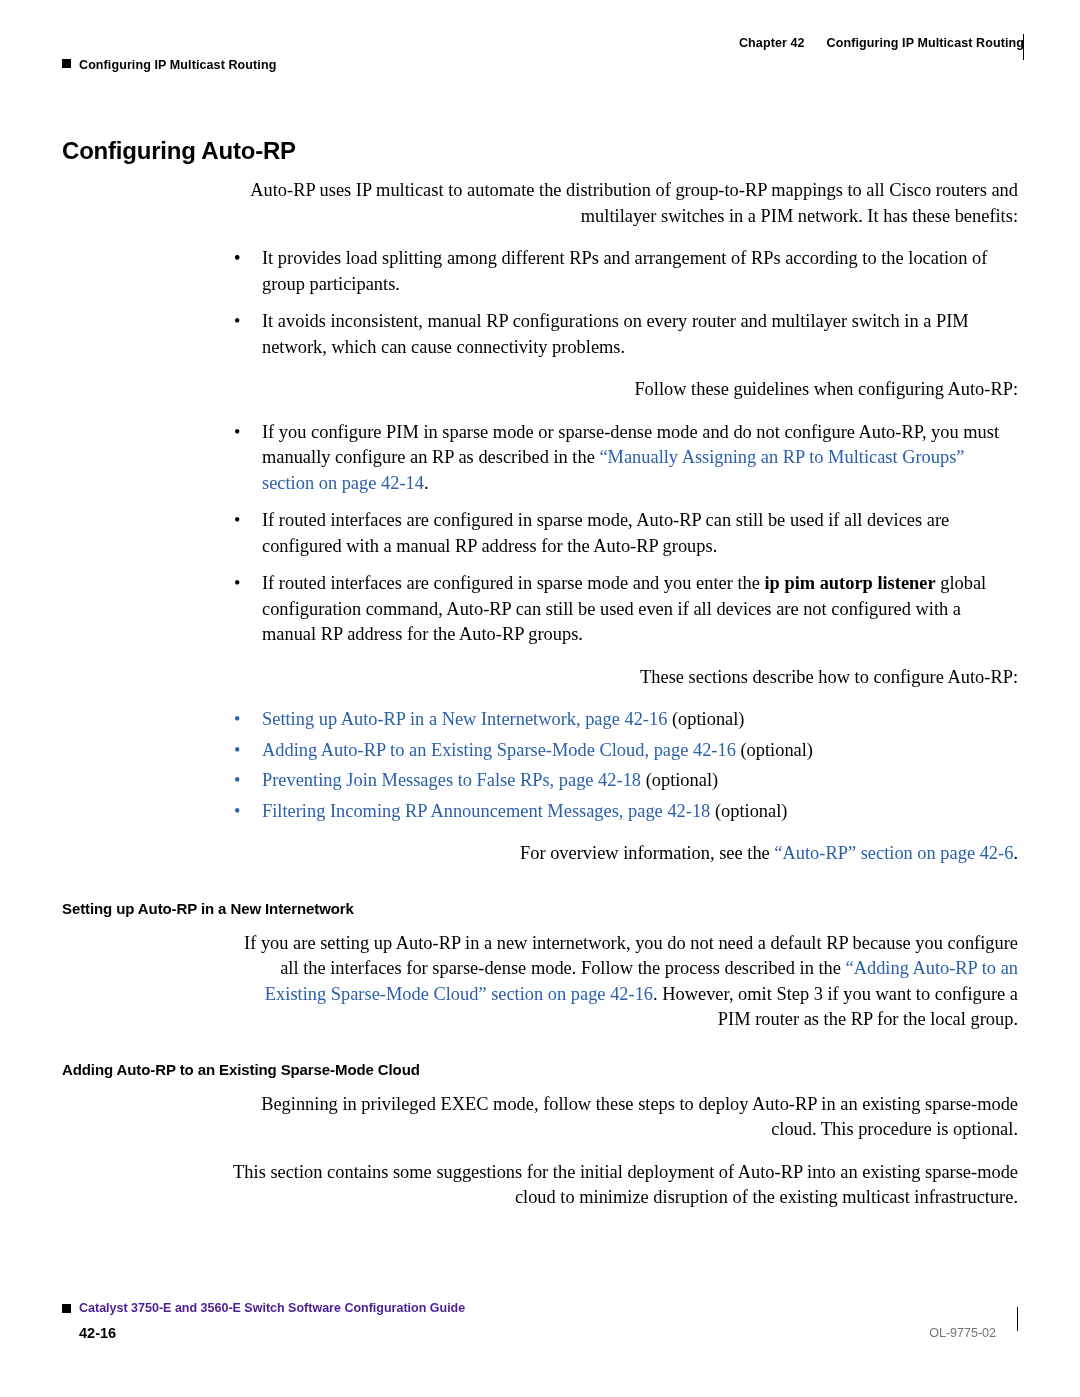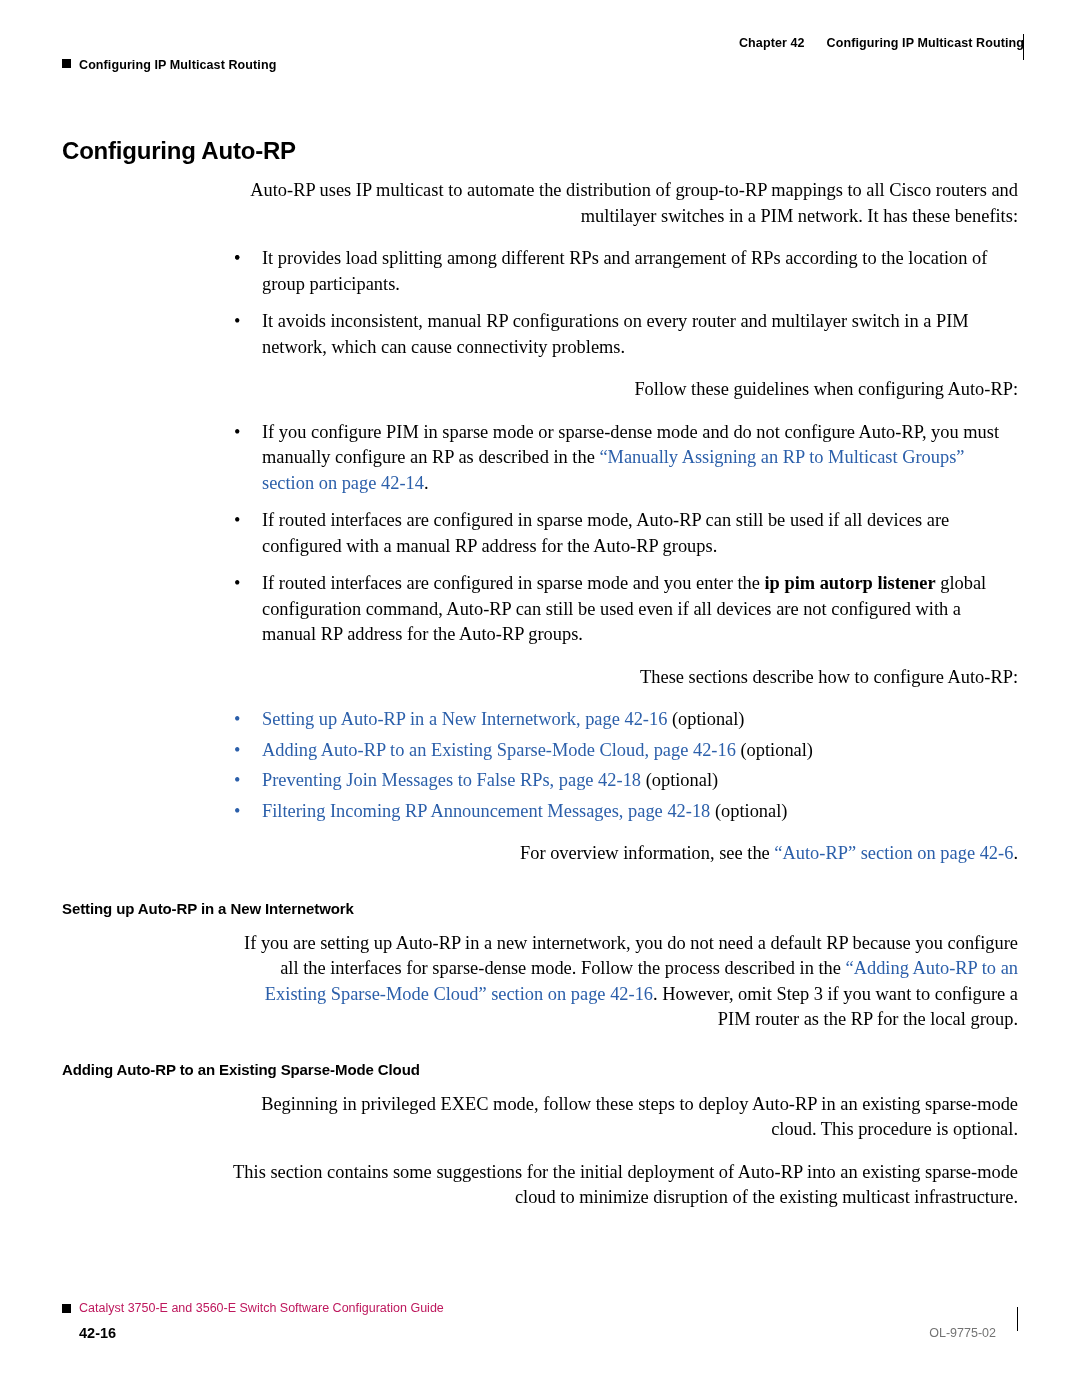--- a/index.html
+++ b/index.html
@@ -141,22 +141,22 @@
     width: 1px;
     height: 24px;
     background: #000;
   }
   .ftr-guide {
     position: absolute;
     left: 17px;
     bottom: 26px;
     font-family: "Liberation Sans", sans-serif;
     font-size: 12.5px;
-    font-weight: normal;
-    color: #be185d;
+    font-weight: bold;
+    color: #4c1d95;
     white-space: nowrap;
   }
   .ftr-sq {
     position: absolute;
     left: 0;
     bottom: 28px;
     width: 9px;
     height: 9px;
     background: #000;
   }

